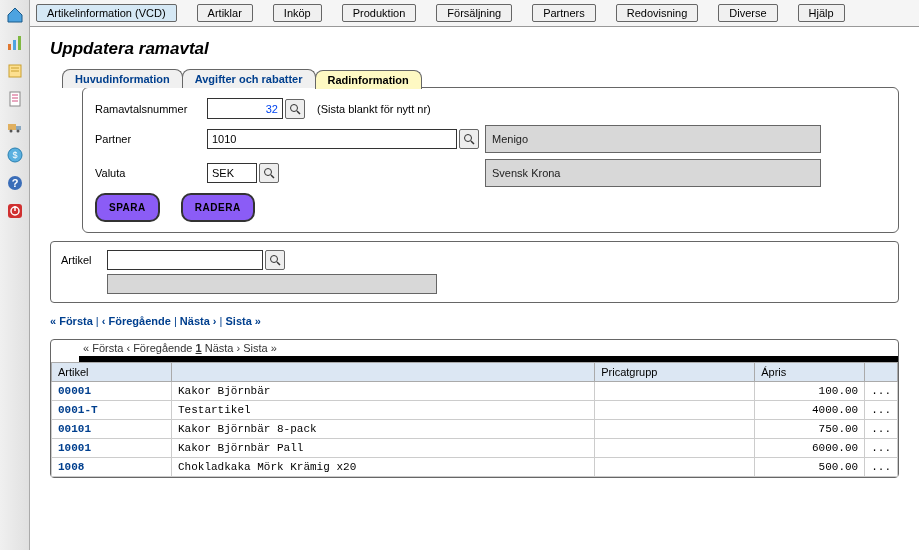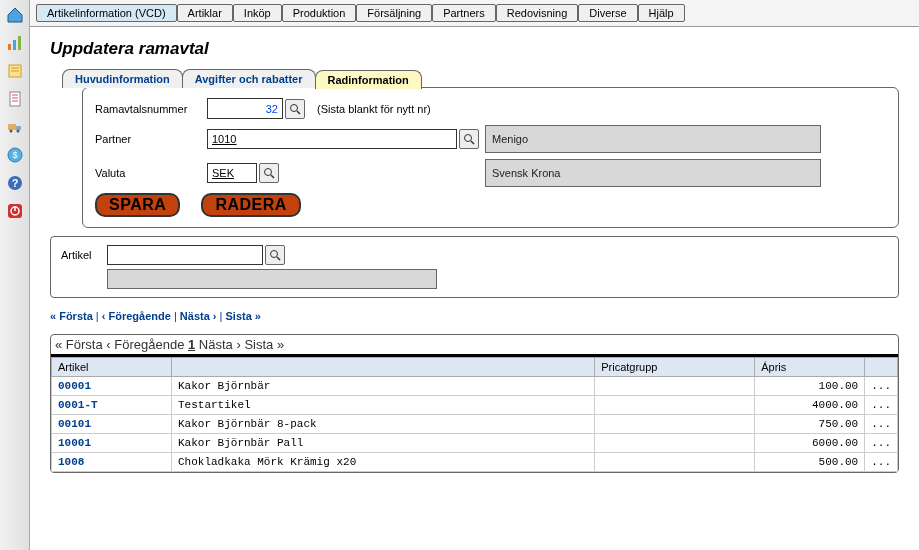--- a/index.html
+++ b/index.html
@@ -1,43 +1,43 @@
 <!DOCTYPE html>
 <html><head>
 <meta charset="utf-8">
 <style>
 * { box-sizing: border-box; margin: 0; padding: 0; }
 body { font-family: Verdana, Arial, sans-serif; font-size: 11px; background: #fff; color: #000; width: 919px; height: 550px; overflow: hidden; }
 .app { display: flex; height: 100%; }
 .sidebar { width: 30px; background: linear-gradient(to right, #f0f0f0, #e0e0e0); border-right: 1px solid #aaa; display: flex; flex-direction: column; align-items: center; padding-top: 4px; gap: 6px; }
 .sidebar .icon { width: 22px; height: 22px; display: flex; align-items: center; justify-content: center; border-radius: 3px; cursor: pointer; }
 .main { flex: 1; display: flex; flex-direction: column; }
-.menubar { display: flex; gap: 0; padding: 4px 6px; border-bottom: 1px solid #999; background: #f5f5f5; }
+.menubar { display: flex; gap: 20px; padding: 4px 6px; border-bottom: 1px solid #999; background: #f5f5f5; }
 .menubar button { border: 1px solid #666; background: #f0f0f0; padding: 2px 10px; font-size: 11px; cursor: pointer; border-radius: 2px; }
 .menubar button.active { background: #d5e8f5; }
 .page { padding: 12px 20px 0 20px; flex: 1; overflow: auto; }
 .page h1 { font-size: 17px; font-weight: bold; margin-bottom: 10px; font-style: italic; }
 .tabs { display: flex; align-items: flex-end; margin-left: 12px; position: relative; z-index: 2; }
 .tab { border: 1px solid #666; border-bottom: none; background: #f0f0f0; padding: 3px 12px; font-size: 11px; cursor: pointer; border-top-left-radius: 8px; border-top-right-radius: 8px; margin-right: -1px; color: #003f8e; font-weight: bold; }
 .tab.active { background: #fef9c3; color: #000; position: relative; top: 1px; }
 .panel { border: 1px solid #666; border-radius: 6px; padding: 10px 12px; background: #fff; margin-top: -1px; margin-left: 32px; }
 .form-row { display: flex; align-items: center; margin-bottom: 6px; }
 .form-row label { width: 112px; font-size: 11px; }
-.input-text { border: 1px solid #333; padding: 2px 4px; font-size: 11px; height: 20px; text-decoration: underline; }
+.input-text { border: 1px solid #333; padding: 2px 4px; font-size: 11px; height: 20px; }
 .lookup-btn { width: 20px; height: 20px; border: 1px solid #666; background: #eee; cursor: pointer; display: inline-flex; align-items: center; justify-content: center; margin-left: 2px; border-radius: 2px; }
 .readonly-box { border: 1px solid #666; background: #d8d8d8; padding: 2px 6px; height: 28px; font-size: 11px; display: flex; align-items: center; color: #222; }
 .hint { font-size: 11px; margin-left: 12px; }
 .link { color: #003f8e; font-weight: bold; text-decoration: none; cursor: pointer; font-size: 11px; }
-.action-btn { border: 2px solid #333; border-radius: 10px; background: #c2410c; padding: 1px 12px; font-size: 16px; font-weight: bold; cursor: pointer; letter-spacing: 0.5px; }
+.action-btn { border: 2px solid #333; border-radius: 10px; background: #8b5cf6; padding: 7px 12px; font-size: 10px; font-weight: bold; cursor: pointer; letter-spacing: 0.5px; }
 .sub-panel { border: 1px solid #666; border-radius: 4px; padding: 8px 10px; margin-top: 8px; }
 .pager { font-size: 11px; color: #003f8e; font-weight: bold; }
 .pager span { cursor: pointer; }
 .pager .sep { color: #003f8e; font-weight: normal; }
 .table-panel { border: 1px solid #666; border-radius: 4px; margin-top: 12px; background: #fff; }
-.table-pager { font-size: 13px; padding: 2px 4px; border-bottom: 3px solid #000000; }
+.table-pager { font-size: 11px; padding: 2px 4px; border-bottom: 6px solid #000000; margin-left: 28px; }
 .table-pager span { cursor: pointer; color: #333; }
 .table-pager .current { font-weight: bold; text-decoration: underline; }
 table.grid { width: 100%; border-collapse: collapse; font-size: 11px; }
 table.grid th { background: #dce7f3; border: 1px solid #aaa; text-align: left; padding: 3px 6px; font-weight: normal; }
 table.grid td { border: 1px solid #ccc; padding: 3px 6px; font-family: Liberation Mono, monospace; }
 table.grid td.link { color: #003f8e; font-weight: bold; }
 table.grid td.num { text-align: right; }
 .input-small { border: 1px solid #333; padding: 2px 4px; font-size: 11px; height: 21px; text-align: right; color: #0044ee; }
 svg { display: block; }
 </style>

